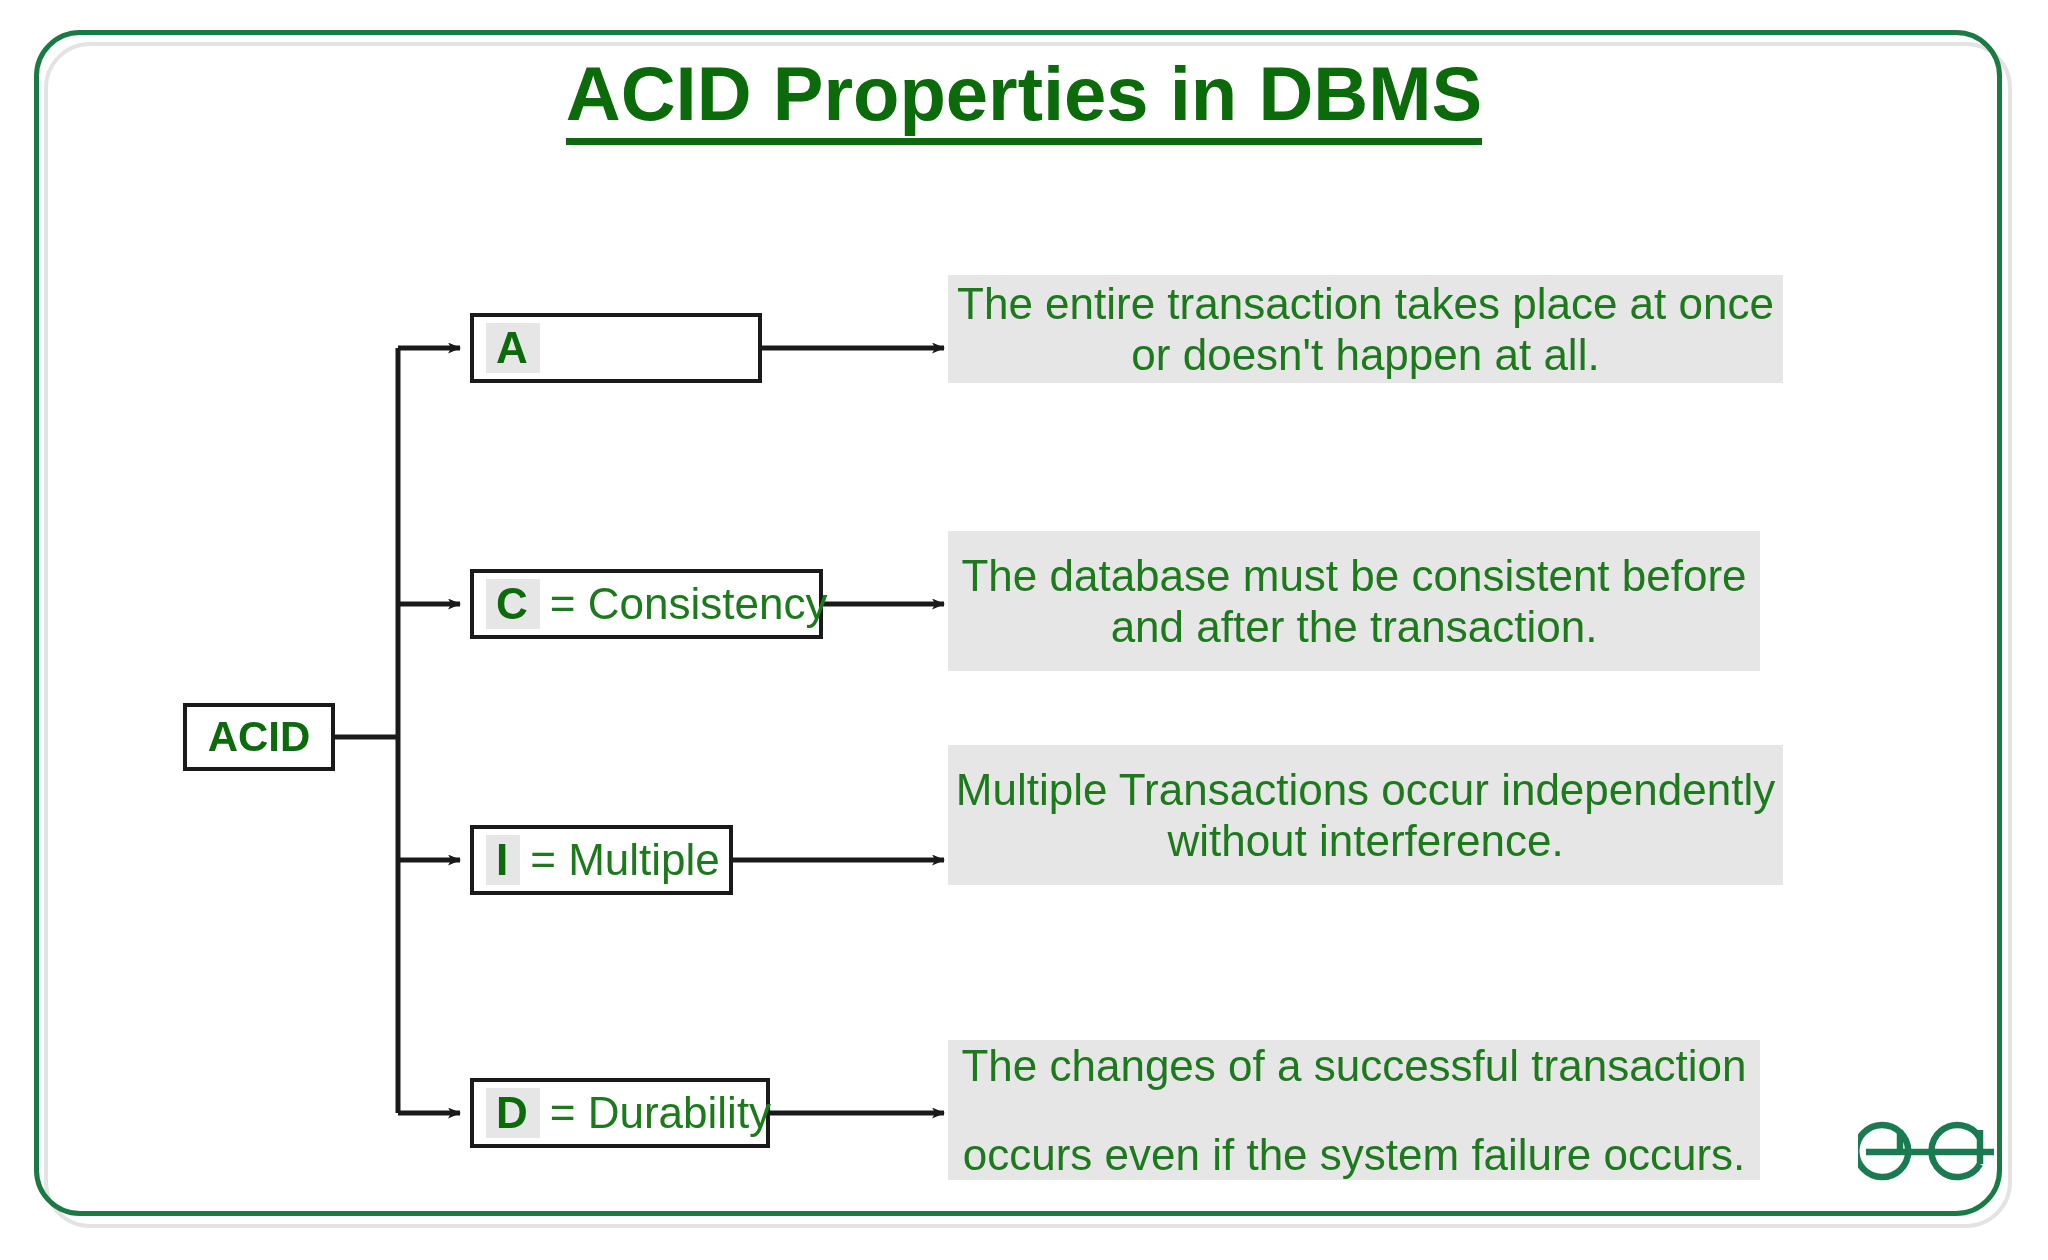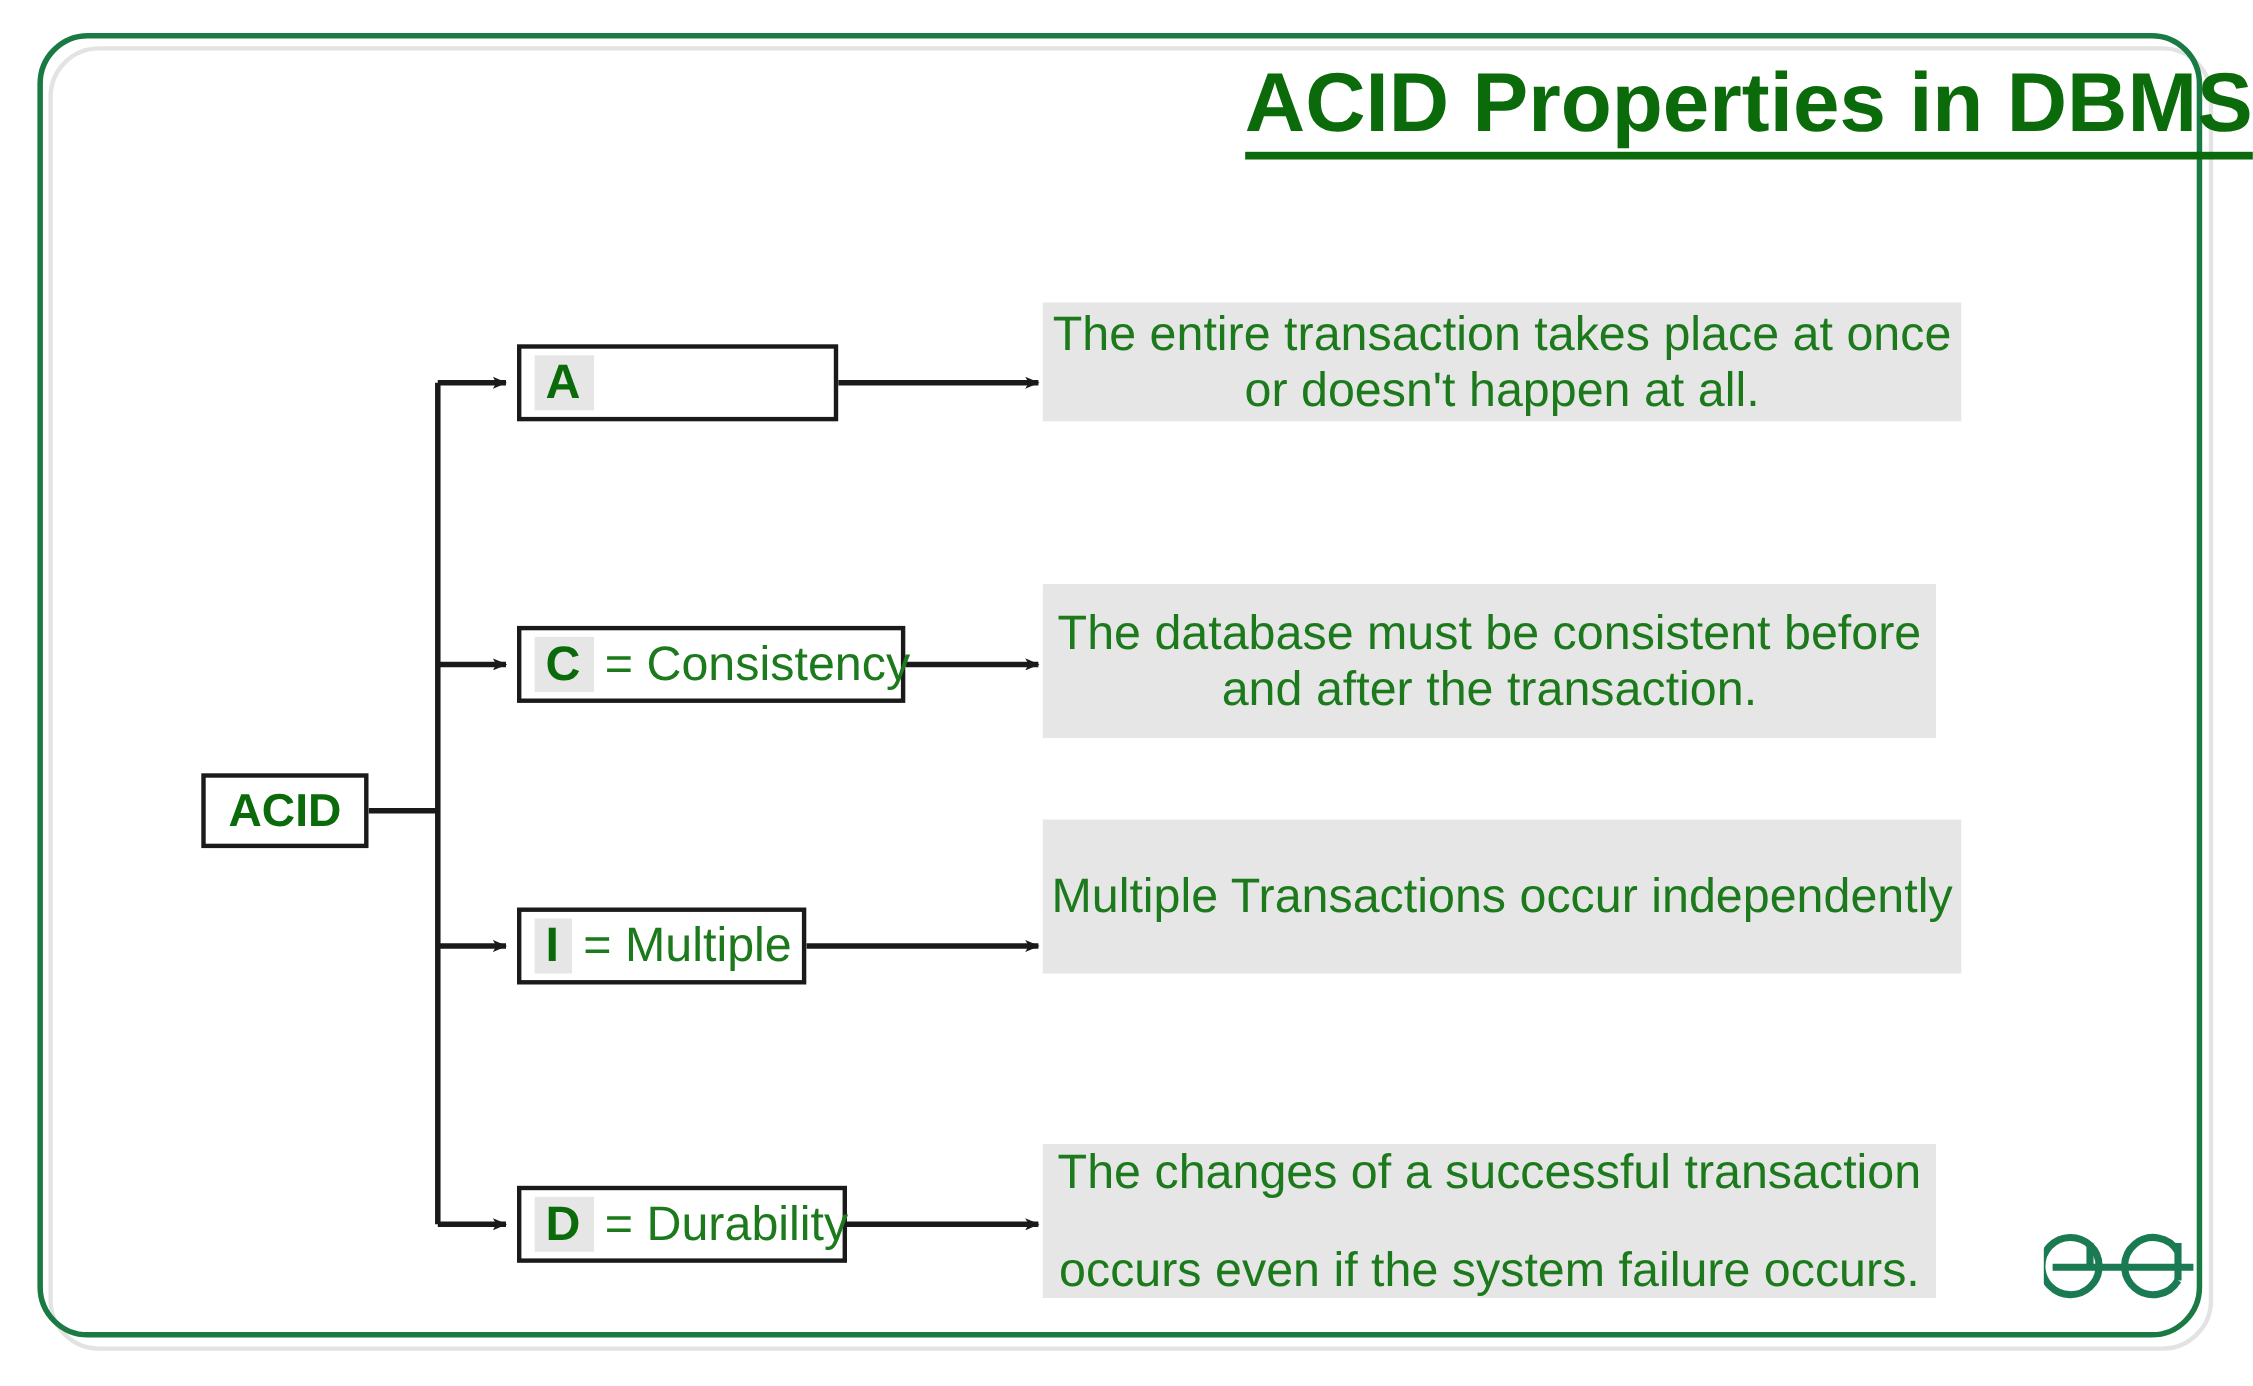--- a/index.html
+++ b/index.html
@@ -41,21 +41,21 @@
     border-radius: 46px;
     box-sizing: border-box;
   }
 
   
   #title {
     position: absolute;
     left: 0;
     top: 50px;
     width: 2048px;
-    text-align: right;
+    text-align: center;
     font-size: 76px;
     font-weight: bold;
     color: #0b6b0b;
     letter-spacing: 0px;
     white-space: nowrap;
   }
   #title .tx {
     border-bottom: 7px solid #0b6b0b;
     padding-bottom: 2px;
   }
@@ -196,20 +196,21 @@
     <span>The database must be consistent before</span>
     <span>and after the transaction.</span>
   </div>
 
   <div class="letter-box" style="left:470px; top:825px; width:263px;">
     <span class="key">I</span>
     <span class="eq"><span>=</span>&nbsp;<span>Multiple</span></span>
   </div>
   <div class="desc-box" style="left:948px; top:745px; width:835px; height:140px;">
     <span>Multiple Transactions occur independently</span>
+    <span>without interference.</span>
   </div>
 
   <div class="letter-box" style="left:470px; top:1078px; width:300px;">
     <span class="key">D</span>
     <span class="eq"><span>=</span>&nbsp;<span>Durability</span></span>
   </div>
   <div class="desc-box" style="left:948px; top:1040px; width:812px; height:140px;justify-content:space-between;">
     <span>The changes of a successful transaction</span>
     <span>occurs even if the system failure occurs.</span>
   </div>

